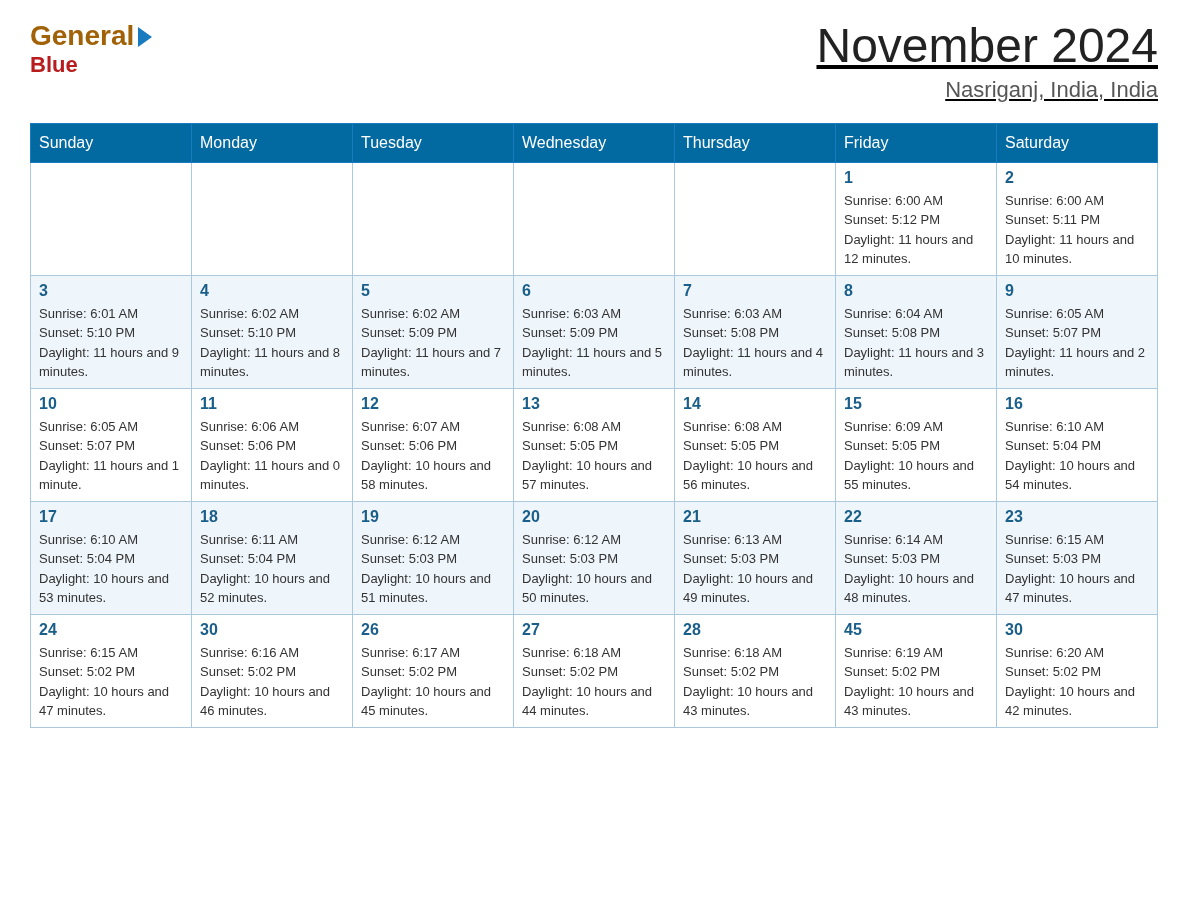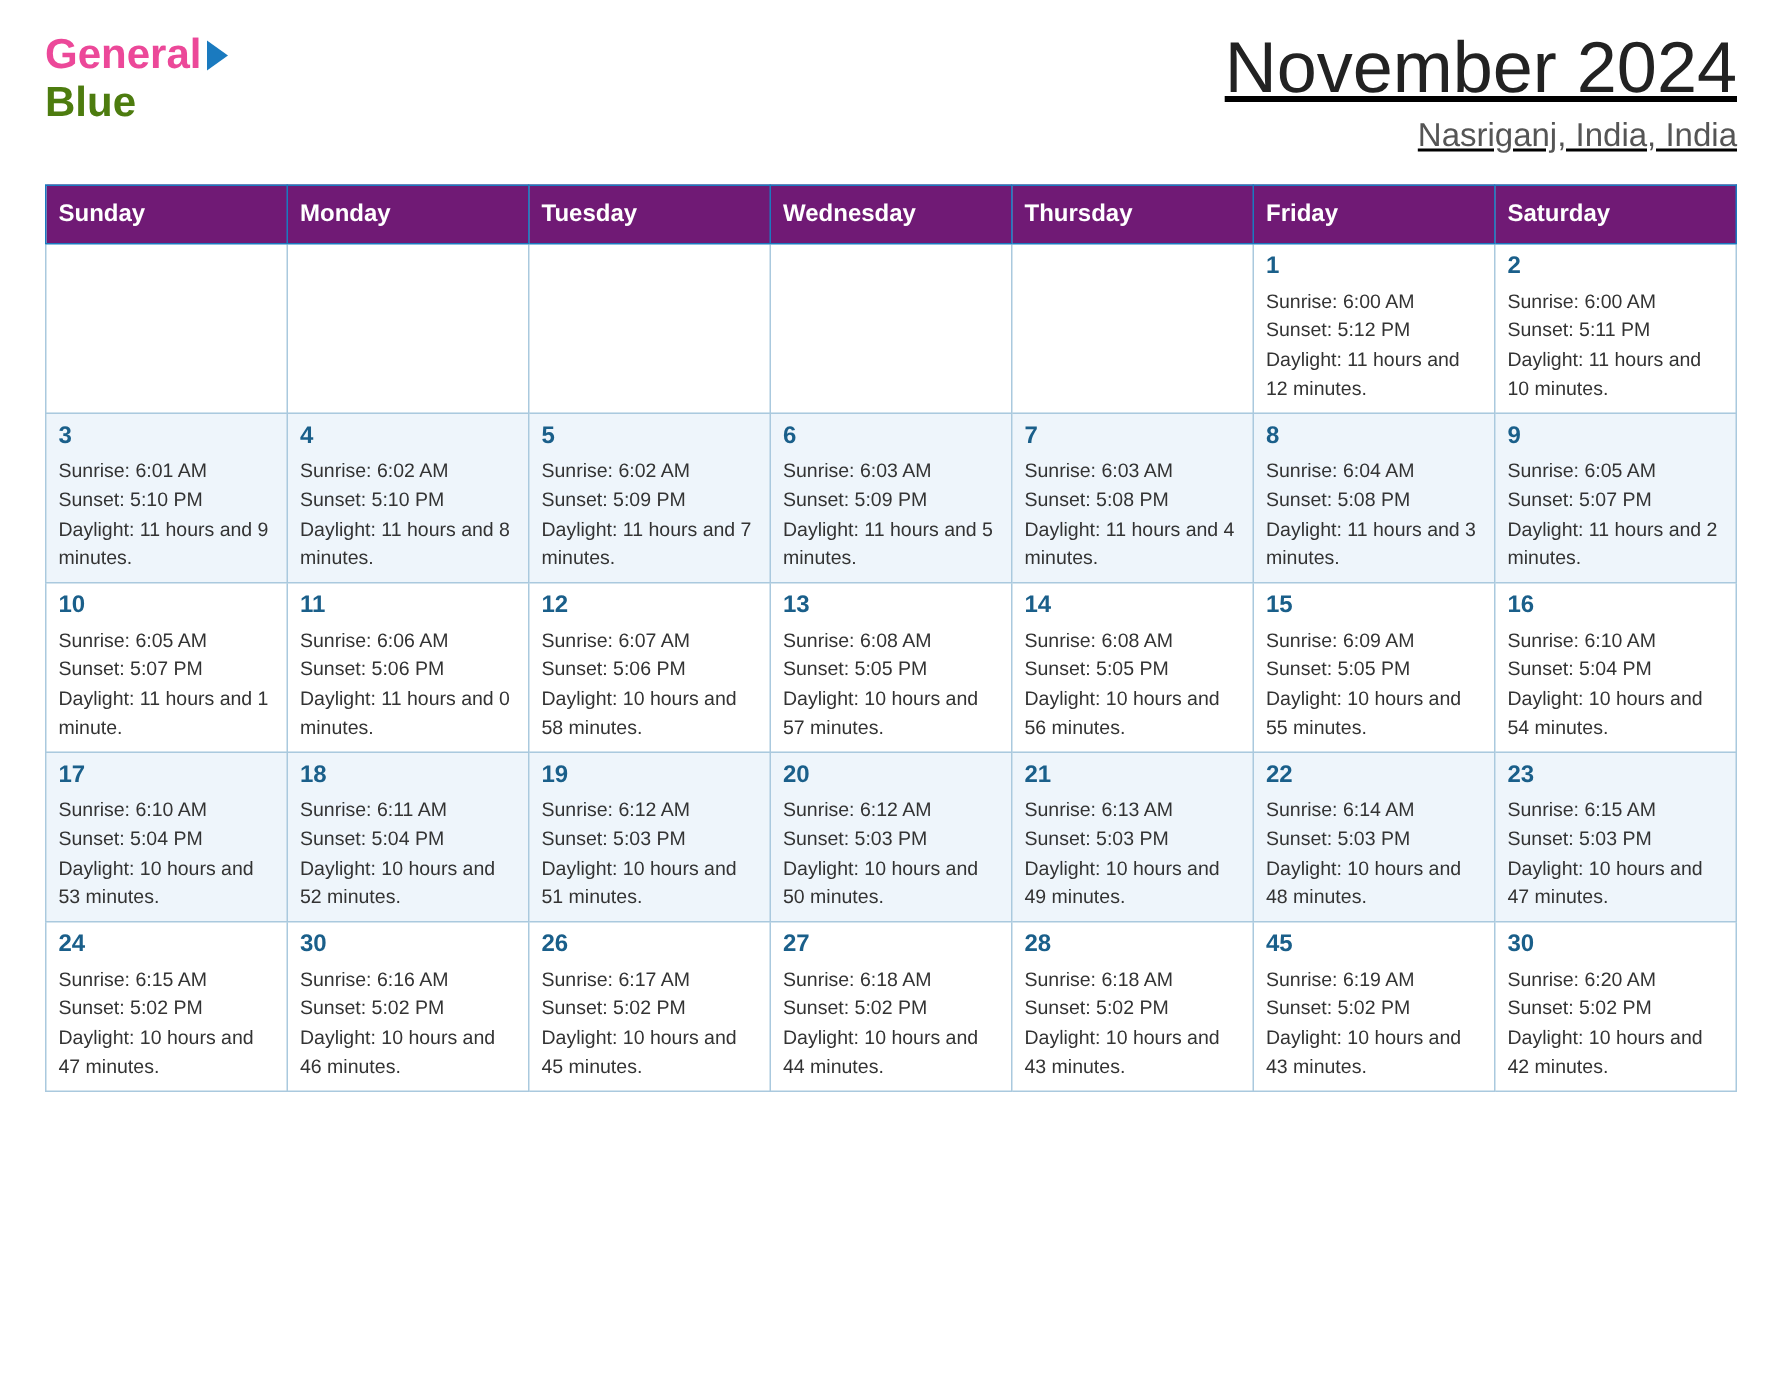--- a/index.html
+++ b/index.html
@@ -35,24 +35,24 @@
       font-size: 22px;
       color: #555;
       margin-top: 4px;
     }
     .calendar {
       width: 100%;
       border-collapse: collapse;
       border: 1px solid #1a7abf;
     }
     .calendar th {
-      background: #701a75;
+      background: #0369a1;
       color: #fff;
       font-size: 16px;
-      font-weight: 700;
+      font-weight: 400;
       padding: 10px 8px;
       text-align: left;
       border: 1px solid #1a7abf;
     }
     .calendar td {
       vertical-align: top;
       width: calc(100% / 7);
       padding: 6px 8px;
       border: 1px solid #aac9de;
       font-size: 13px;
@@ -82,23 +82,23 @@
     }
     
     thead tr th { background: #1a5f8a; }
   </style>
 </head>
 <body>
 
 <div class="header">
   <div class="logo">
     <div>
-      <span style="font-size:28px;font-weight:bold;color:#ec4899;">General</span><span style="display:inline-block;width:0;height:0;border-top:10px solid transparent;border-bottom:10px solid transparent;border-left:14px solid #1a7abf;margin-left:4px;position:relative;top:2px;"></span>
+      <span style="font-size:28px;font-weight:bold;color:#a16207;">General</span><span style="display:inline-block;width:0;height:0;border-top:10px solid transparent;border-bottom:10px solid transparent;border-left:14px solid #1a7abf;margin-left:4px;position:relative;top:2px;"></span>
     </div>
-    <div style="font-size:28px;font-weight:bold;color:#4d7c0f;">Blue</div>
+    <div style="font-size:22px;font-weight:bold;color:#b91c1c;">Blue</div>
   </div>
   <div class="title-area">
     <div class="month-title">November 2024</div>
     <div class="location">Nasriganj, India, India</div>
   </div>
 </div>
 
 <table class="calendar">
   <thead>
     <tr>

